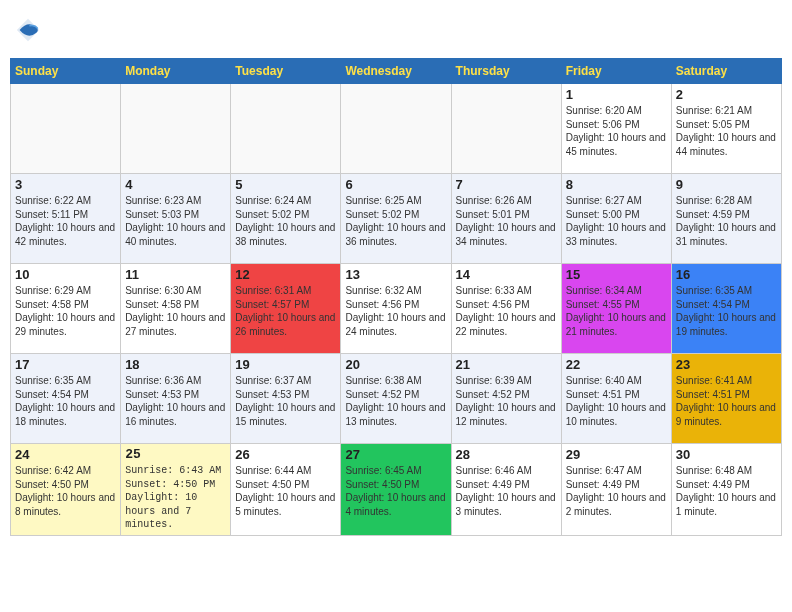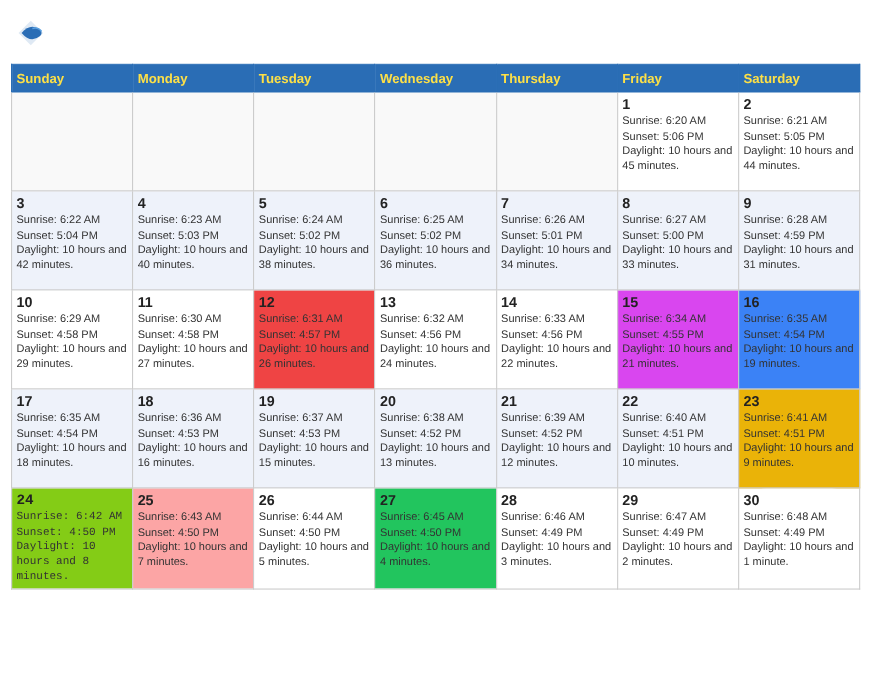--- a/index.html
+++ b/index.html
@@ -155,21 +155,21 @@
           <div class="day-info">Sunrise: 6:21 AM
 Sunset: 5:05 PM
 Daylight: 10 hours
 and 44 minutes.</div>
         </td>
       </tr>
       <tr class="row2">
         <td style="background: rgb(238, 242, 250);">
           <span class="day-num">3</span>
           <div class="day-info">Sunrise: 6:22 AM
-Sunset: 5:04 PM
+Sunset: 5:11 PM
 Daylight: 10 hours
 and 42 minutes.</div>
         </td>
         <td style="background: rgb(238, 242, 250);">
           <span class="day-num">4</span>
           <div class="day-info">Sunrise: 6:23 AM
 Sunset: 5:03 PM
 Daylight: 10 hours
 and 40 minutes.</div>
         </td>
@@ -305,28 +305,28 @@
         </td>
         <td style="background: #eab308;">
           <span class="day-num">23</span>
           <div class="day-info">Sunrise: 6:41 AM
 Sunset: 4:51 PM
 Daylight: 10 hours
 and 9 minutes.</div>
         </td>
       </tr>
       <tr class="row5">
-        <td style="background: #84cc16; font-family: Liberation Mono, monospace;">
+        <td style="background: #fef9c3;">
           <span class="day-num">24</span>
           <div class="day-info">Sunrise: 6:42 AM
 Sunset: 4:50 PM
 Daylight: 10 hours
 and 8 minutes.</div>
         </td>
-        <td style="background: #fca5a5;">
+        <td style="background: #fef9c3; font-family: Liberation Mono, monospace;">
           <span class="day-num">25</span>
           <div class="day-info">Sunrise: 6:43 AM
 Sunset: 4:50 PM
 Daylight: 10 hours
 and 7 minutes.</div>
         </td>
         <td style="background: rgb(255, 255, 255);">
           <span class="day-num">26</span>
           <div class="day-info">Sunrise: 6:44 AM
 Sunset: 4:50 PM

